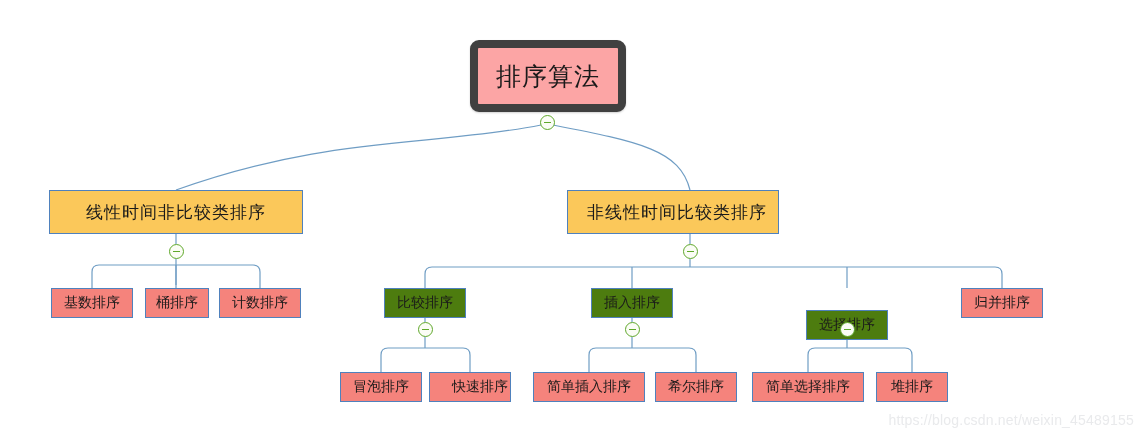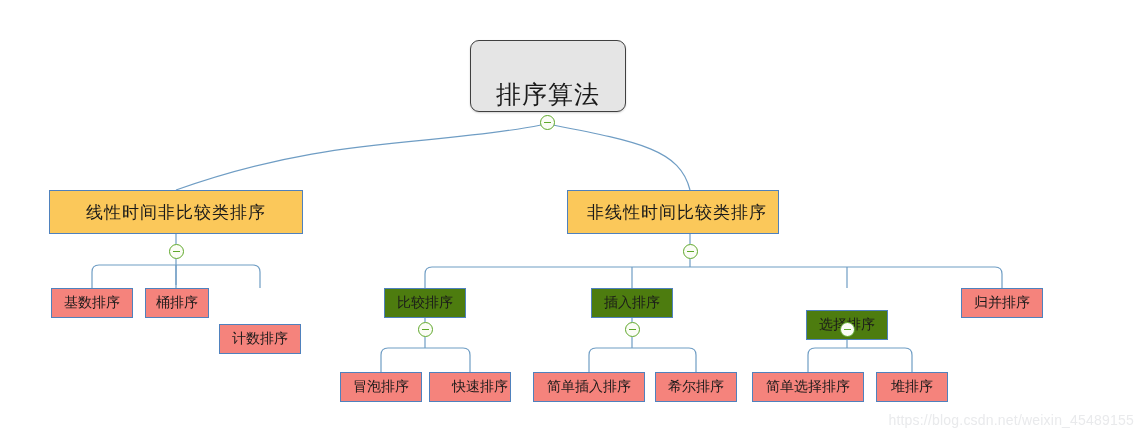--- a/index.html
+++ b/index.html
@@ -25,27 +25,26 @@
     position: absolute;
     box-sizing: border-box;
     display: flex;
     align-items: center;
     justify-content: center;
     white-space: nowrap;
     color: #1a1a1a;
     font-family: "Liberation Serif", "DejaVu Serif", serif;
   }
   .node-root {
-    background: #e5e5e5;
-    border: 1px solid #404040;
+    background: #fca5a5;
+    border: 8px solid #404040;
     border-radius: 9px;
     font-size: 25px;
     letter-spacing: 1px;
     box-shadow: 0 1px 2px rgba(0,0,0,0.18);
-    align-items: flex-end;
   }
   .node-cat {
     background: #fbc85a;
     border: 1px solid #4f81bd;
     font-size: 17px;
     letter-spacing: 1px;
   }
   .node-mid {
     background: #4d7c0f;
     border: 1px solid #4f81bd;
@@ -140,21 +139,21 @@
 <div class="toggle" style="left:683px; top:244px;">
   <i></i>
 </div>
 
 <div class="node-box node-leaf" style="left:51px; top:288px; width:82px; height:30px;text-align:center;">
   <span>基数排序</span>
 </div>
 <div class="node-box node-leaf" style="left:145px; top:288px; width:64px; height:30px;">
   <span>桶排序</span>
 </div>
-<div class="node-box node-leaf" style="left:219px; top:288px; width:82px; height:30px;margin-top:36px;">
+<div class="node-box node-leaf" style="left:219px; top:288px; width:82px; height:30px;">
   <span>计数排序</span>
 </div>
 
 <div class="node-box node-mid" style="left:384px; top:288px; width:82px; height:30px;">
   <span>比较排序</span>
 </div>
 <div class="toggle" style="left:418px; top:322px;">
   <i></i>
 </div>
 

